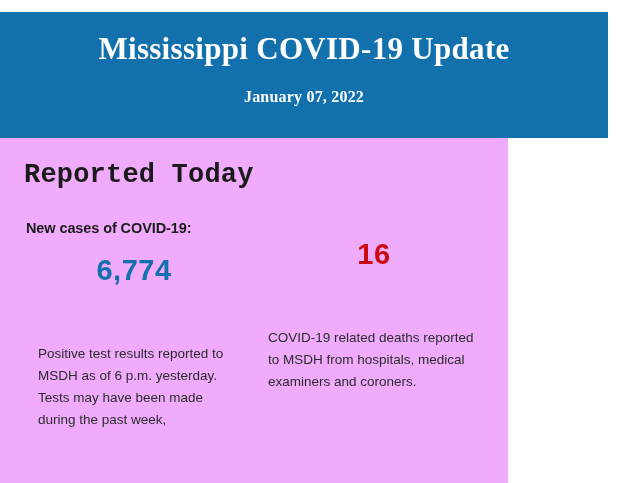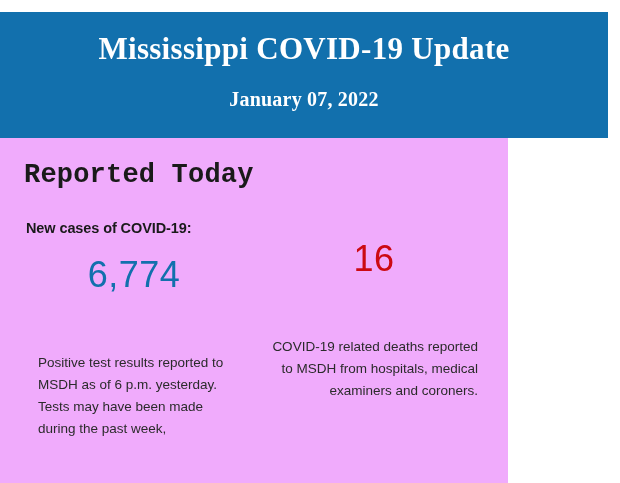--- a/index.html
+++ b/index.html
@@ -33,21 +33,21 @@
     font-weight: bold;
     font-size: 31px;
     color: #ffffff;
     letter-spacing: 0.3px;
     line-height: 38px;
     margin: 0;
   }
   .banner-date {
     font-family: "Liberation Serif", serif;
     font-weight: bold;
-    font-size: 20px;
+    font-size: 16px;
     color: #ffffff;
     margin-top: 20px;
     letter-spacing: 0.2px;
   }
   .section-heading {
     font-family: Liberation Mono, monospace;
     font-weight: bold;
     font-size: 27px;
     color: #1a1a1a;
     margin: 22px 0 0 24px;
@@ -65,38 +65,37 @@
   }
   .stat-label {
     text-align: left;
     font-size: 14.5px;
     font-weight: bold;
     color: #1a1a1a;
     letter-spacing: -0.1px;
   }
   .stat-value {
     text-align: center;
-    font-size: 36px;
-    font-weight: normal;
+    font-size: 29px;
+    font-weight: bold;
     margin-top: 18px;
     letter-spacing: 0.5px;
   }
   .stat-value.cases { color: #1270ad; }
   .stat-value.deaths { color: #cc0a12; }
   .stat-note {
     font-size: 13.5px;
     color: #2b2b2b;
     line-height: 1.62;
     margin-top: 56px;
     padding-left: 12px;
     padding-right: 4px;
   }
   .stat-col.right .stat-note {
     padding-left: 2px;
-    text-align: right;
   }
 </style>
 </head>
 <body>
 
 <div class="page">
 
   <div class="banner">
     <div class="banner-title">Mississippi COVID-19 Update</div>
     <div class="banner-date">January 07, 2022</div>

